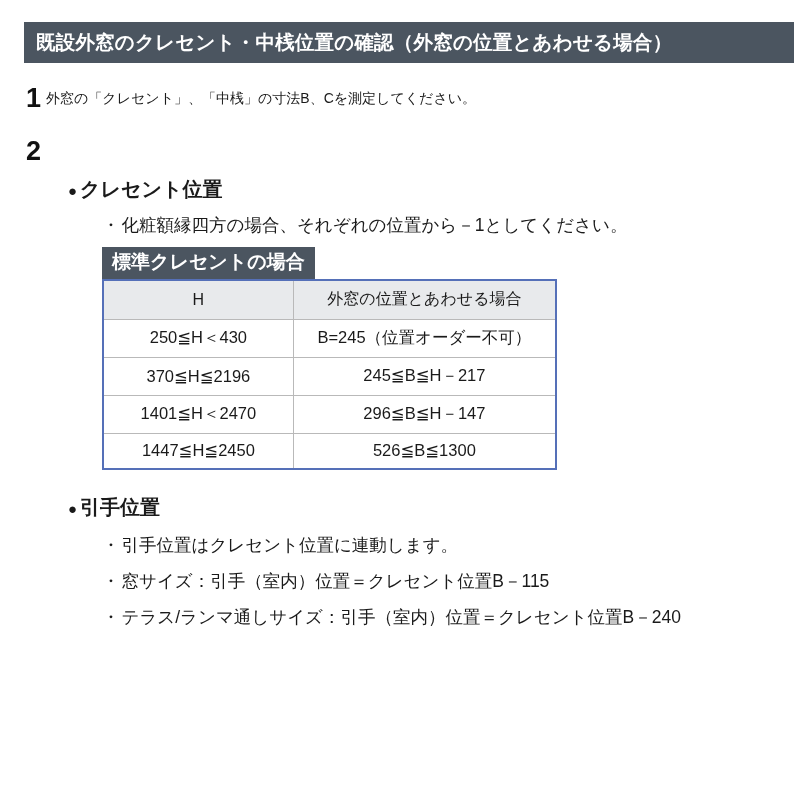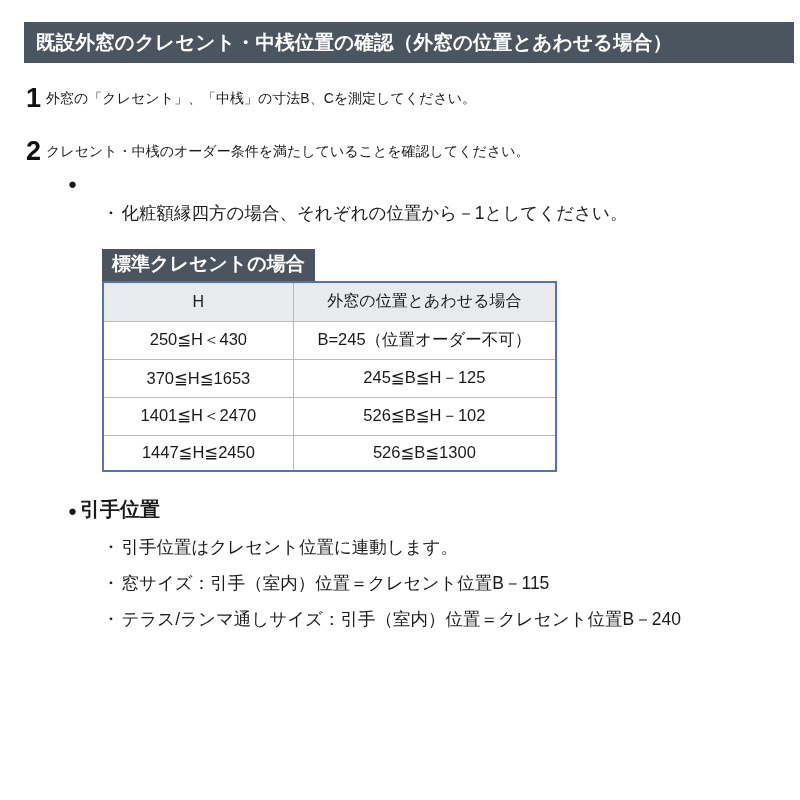--- a/index.html
+++ b/index.html
@@ -82,21 +82,21 @@
     align-items: baseline;
     white-space: nowrap;
   }
   .bullet-l2 .tick {
     margin-right: 2px;
   }
 
   
   .table-wrap {
     margin-left: 84px;
-    margin-top: 24px;
+    margin-top: 10px;
     width: 455px;
   }
   .table-caption {
     display: inline-block;
     background: #4b5560;
     color: #ffffff;
     font-size: 19px;
     font-weight: bold;
     padding: 5px 10px 6px 10px;
     line-height: 1.1;
@@ -141,25 +141,25 @@
 
   <div class="header-banner">既設外窓のクレセント・中桟位置の確認（外窓の位置とあわせる場合）</div>
 
   <div class="step step-1">
     <div class="step-num">1</div>
     <div class="step-text">外窓の「クレセント」、「中桟」の寸法B、Cを測定してください。</div>
   </div>
 
   <div class="step step-2">
     <div class="step-num">2</div>
-    <div class="step-text">クレセント・中桟のオーダー条件を満たしていることを確認してください。</div>
   </div>
 
   <div class="bullet-l1">
     <span class="dot">●</span>
+    <span>クレセント位置</span>
   </div>
 
   <div class="bullet-l2">
     <span class="tick">・</span>
     <span>化粧額縁四方の場合、それぞれの位置から－1としてください。</span>
   </div>
 
   <div class="table-wrap">
     <div class="table-caption">標準クレセントの場合</div>
     <table class="spec">
@@ -172,26 +172,26 @@
           <th>H</th>
           <th>外窓の位置とあわせる場合</th>
         </tr>
       </thead>
       <tbody>
         <tr>
           <td>250≦H＜430</td>
           <td>B=245（位置オーダー不可）</td>
         </tr>
         <tr>
-          <td>370≦H≦1653</td>
-          <td>245≦B≦H－125</td>
+          <td>370≦H≦2196</td>
+          <td>245≦B≦H－217</td>
         </tr>
         <tr>
           <td>1401≦H＜2470</td>
-          <td>526≦B≦H－102</td>
+          <td>296≦B≦H－147</td>
         </tr>
         <tr>
           <td>1447≦H≦2450</td>
           <td>526≦B≦1300</td>
         </tr>
       </tbody>
     </table>
   </div>
 
   <div class="lower">

